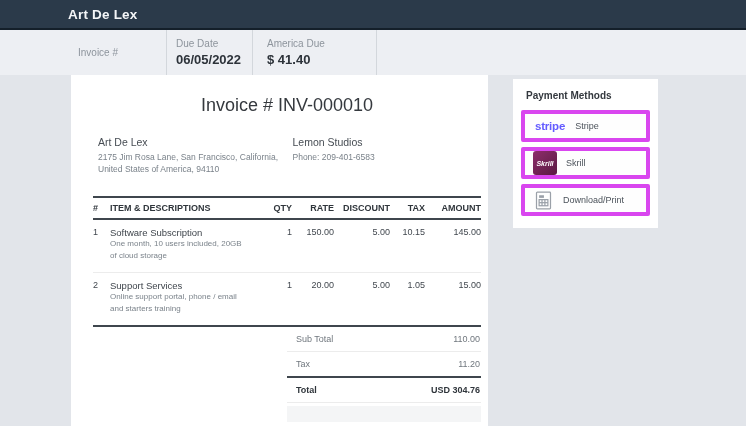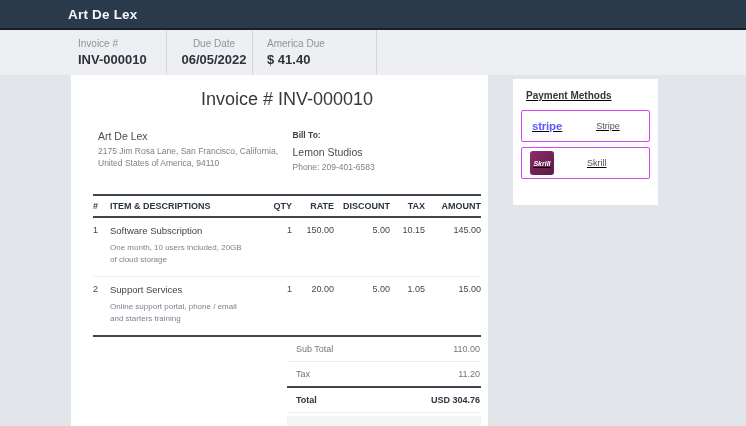--- a/index.html
+++ b/index.html
@@ -9,109 +9,107 @@
   
   .topbar { height:30px; background:#2b3a4a; border-bottom:2px solid #141f2a;
             display:flex; align-items:center; padding-left:68px; }
   .topbar-title { color:#f4f6f8; font-size:13.5px; font-weight:700; letter-spacing:.2px; }
 
   
   .infobar { height:45px; background:#edeff3; display:flex; align-items:stretch; padding-left:78px; }
   .info-col { display:flex; flex-direction:column; justify-content:center;
               border-right:1px solid #d3d7dc; }
   .info-col.c1 { width:89px; }
-  .info-col.c2 { width:86px; padding-left:9px;align-items:center; }
+  .info-col.c2 { width:86px; padding-left:9px; }
   .info-col.c3 { width:124px; padding-left:14px; }
   .info-label { font-size:10px; color:#8d949c; }
   .info-value { font-size:13px; font-weight:600; color:#2d333a; margin-top:3px; }
 
   
   .invoice-card { position:absolute; left:71px; top:75px; width:417px; height:360px;
                   background:#ffffff; padding:8px 7px 0 22px; }
   .invoice-title { font-size:18px; font-weight:400; color:#35393e; text-align:center;
-                   margin:6px 0 20px; }
+                   margin:12px 0 20px; }
   .parties { display:flex; justify-content:space-between; }
   .party-left { width:200px; padding-left:5px; }
   .party-right { width:189px; }
   .party-name { font-size:10.5px; color:#474d54; margin-bottom:4px; }
   .party-sub { font-size:8.5px; color:#7a828a; line-height:1.4; }
   .billto-heading { font-size:8.5px; font-weight:700; color:#3f454c; margin-bottom:6px; }
 
   table.items { width:100%; border-collapse:collapse; table-layout:fixed; margin-top:20px; }
   table.items col.c-num{width:17px;} table.items col.c-qty{width:45px;}
   table.items col.c-rate{width:42px;} table.items col.c-disc{width:56px;}
   table.items col.c-tax{width:35px;} table.items col.c-amt{width:56px;}
   table.items th { border-top:2px solid #3f464d; border-bottom:2px solid #3f464d;
                    font-size:9px; color:#2f353b; padding:5px 0; text-align:right; }
   table.items th.al { text-align:left; }
   table.items td { padding:7px 0 10px; vertical-align:top; font-size:9px; color:#41474e;
                    text-align:right; border-bottom:1px solid #ececec; }
   table.items td.al { text-align:left; }
   table.items tr.last td { border-bottom:2px solid #3f464d; }
   .item-name { font-size:9.5px; color:#3f454c; }
-  .item-desc { font-size:8px; color:#7b838b; line-height:1.5; margin-top:6px; width:140px; }
+  .item-desc { font-size:8px; color:#7b838b; line-height:1.5; margin-top:0; width:140px; }
 
   .totals { width:194px; margin-left:auto; }
   .total-row { display:flex; justify-content:space-between; align-items:flex-start;
                padding:7px 1px 7px 9px; font-size:9px; color:#70777e;
                border-bottom:1px solid #ececec; }
   .total-row.r-tax { border-bottom:2px solid #3f464d; }
   .total-row.r-total { font-weight:700; color:#2f353b; }
   .total-row.r-balance { font-weight:700; color:#2f353b; background:#f4f5f6;
                          border-bottom:none; margin-top:3px; padding-top:8px; padding-bottom:8px; }
 
   
   .pm-card { position:absolute; left:513px; top:79px; width:145px; background:#ffffff;
-             padding:9px 8px 26px;text-decoration:underline; }
+             padding:9px 8px 12px; }
   .pm-heading { font-size:10px; font-weight:700; color:#33383e; margin:2px 0 9px 5px; }
-  .pm-btn { width:100%; height:32px; border:1px solid #d946ef; border-radius:2px;
+  .pm-btn { width:100%; height:32px; border:4px solid #d946ef; border-radius:2px;
             background:#fefefe; display:flex; align-items:center; padding:0 8px;
-            margin-bottom:5px; cursor:pointer; font-family:inherit;gap:24px; }
+            margin-bottom:5px; cursor:pointer; font-family:inherit; }
   .pm-btn:last-child { margin-bottom:0; }
   .stripe-word { font-size:11.5px; font-weight:800; color:#635bff; letter-spacing:-.2px;
                  margin:0 10px 0 2px; }
   .skrill-box { width:24px; height:24px; border-radius:3px;
                 background:linear-gradient(140deg,#8d2e6b 0%,#5a1a42 100%);
                 color:#fff; font-size:7px; font-weight:700; font-style:italic;
                 display:flex; align-items:center; justify-content:center; margin-right:9px; }
   .doc-icon { margin-right:9px; display:flex; }
   .pm-label { font-size:9px; color:#4c535b; }
 </style>
 </head>
 <body>
 
 <div class="topbar">
   <span class="topbar-title">Art De Lex</span>
 </div>
 
 <div class="infobar">
   <div class="info-col c1">
     <span class="info-label">Invoice #</span>
-    <span class="info-value">INV-000010</span>
   </div>
   <div class="info-col c2">
     <span class="info-label">Due Date</span>
     <span class="info-value">06/05/2022</span>
   </div>
   <div class="info-col c3">
     <span class="info-label">America Due</span>
     <span class="info-value">$ 41.40</span>
   </div>
 </div>
 
 <div class="invoice-card">
   <div class="invoice-title">Invoice # INV-000010</div>
 
   <div class="parties">
     <div class="party-left">
       <div class="party-name">Art De Lex</div>
       <div class="party-sub">2175 Jim Rosa Lane, San Francisco, California, United States of America, 94110</div>
     </div>
     <div class="party-right">
-      <div class="billto-heading">Bill To:</div>
       <div class="party-name">Lemon Studios</div>
       <div class="party-sub">Phone: 209-401-6583</div>
     </div>
   </div>
 
   <table class="items">
     <colgroup>
       <col class="c-num">
         <col>
         <col class="c-qty">
@@ -186,13 +184,26 @@
   <button class="pm-btn">
     <span class="stripe-word">stripe</span>
     <span class="pm-label">Stripe</span>
   </button>
 
   <button class="pm-btn">
     <span class="skrill-box">Skrill</span>
     <span class="pm-label">Skrill</span>
   </button>
 
+  <button class="pm-btn">
+    <span class="doc-icon">
+      <svg width="21" height="21" viewBox="0 0 24 24" fill="none" stroke="#9aa0a8" stroke-width="1.4">
+        <rect x="4" y="2.5" width="16" height="19" rx="1"></rect>
+        <rect x="7" y="6" width="5.5" height="3" fill="#9aa0a8" stroke="none"></rect>
+        <rect x="7" y="11" width="10" height="7"></rect>
+        <line x1="7" y1="14.5" x2="17" y2="14.5"></line>
+        <line x1="10.3" y1="11" x2="10.3" y2="18"></line>
+        <line x1="13.6" y1="11" x2="13.6" y2="18"></line>
+      </svg>
+    </span>
+    <span class="pm-label">Download/Print</span>
+  </button>
 </div>
 
 </body></html>

